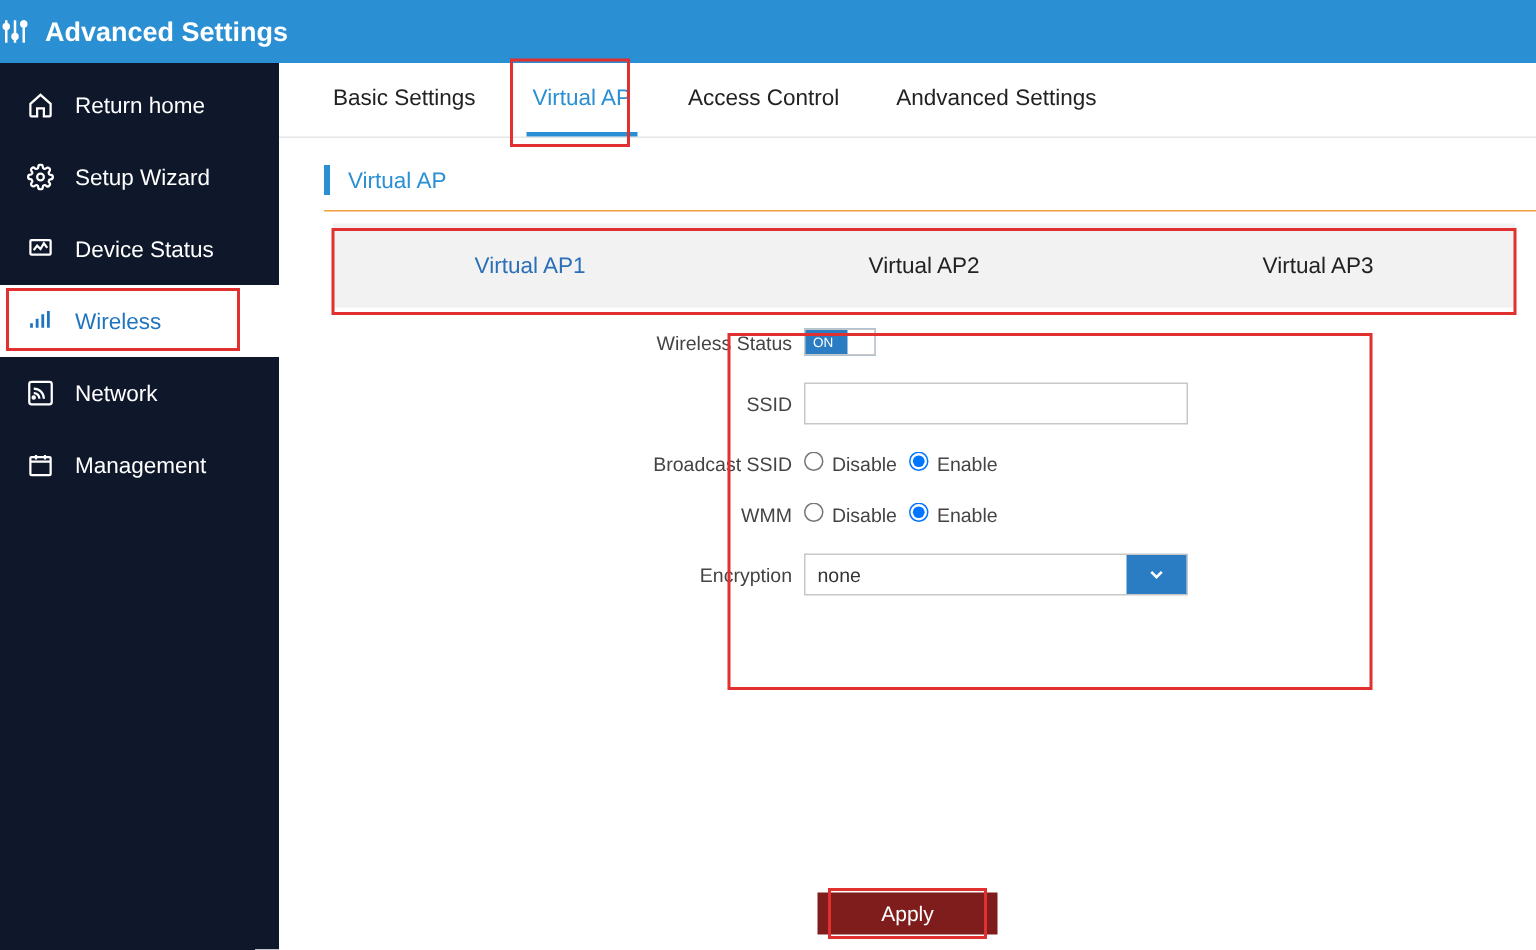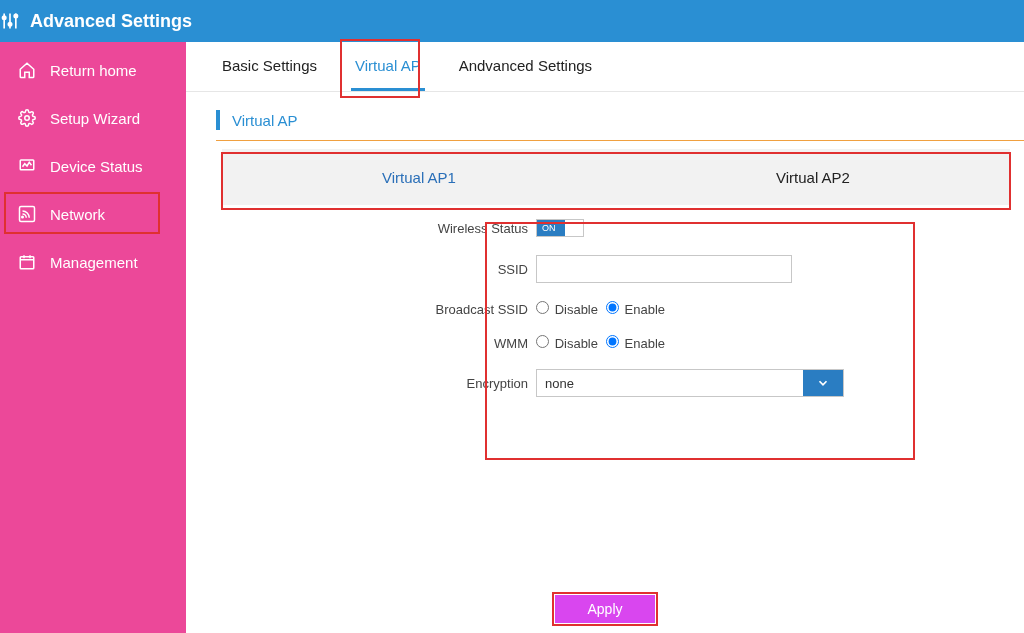--- a/index.html
+++ b/index.html
@@ -33,21 +33,21 @@
     display: inline-flex;
   }
   
   .body {
     display: flex;
     flex: 1;
     min-height: 0;
   }
   .sidebar {
     width: 186px;
-    background: #ec4899;
+    background: #0f172a;
     color: #fff;
     display: flex;
     flex-direction: column;
     padding-top: 4px;
   }
   .sidebar-item {
     display: flex;
     align-items: center;
     height: 48px;
     padding-left: 16px;
@@ -197,21 +197,21 @@
     display: flex;
     gap: 8px;
     font-size: 13px;
     color: #444;
   }
   input[type=radio] {
     margin: 0 2px 0 0;
   }
   
   .dropdown {
-    width: 308px;
+    width: 256px;
     height: 28px;
     border: 1px solid #c7c7c7;
     display: flex;
     align-items: center;
     cursor: pointer;
     font-size: 13px;
     background: #fff;
   }
   .dropdown .dd-label {
     flex: 1;
@@ -230,23 +230,23 @@
   
   .apply-row {
     position: absolute;
     left: 0;
     right: 0;
     bottom: 10px;
     display: flex;
     justify-content: center;
   }
   .apply-btn {
-    width: 100px;
+    width: 120px;
     height: 28px;
-    background: #d946ef;
+    background: #7f1d1d;
     color: #fff;
     border: none;
     font-size: 14px;
     cursor: pointer;
   }
   svg { display: block; }
 </style>
 </head>
 <body>
 
@@ -292,20 +292,31 @@
       <div class="sidebar-item">
         <span class="icon">
           <svg width="18" height="18" viewBox="0 0 24 24" fill="none" stroke="#fff" stroke-width="2">
               <rect x="3" y="4" width="18" height="13" rx="1"></rect>
               <polyline points="6 13 9 9 12 12 15 7 18 11"></polyline>
             </svg>
         </span>
         <span>Device Status</span>
       </div>
 
+      <div class="sidebar-item active" id="sidebar-wireless">
+        <span class="icon">
+          <svg width="18" height="18" viewBox="0 0 24 24" fill="none" stroke="#1f74bf" stroke-width="2.5">
+              <line x1="4" y1="18" x2="4" y2="14"></line>
+              <line x1="9" y1="18" x2="9" y2="10"></line>
+              <line x1="14" y1="18" x2="14" y2="6"></line>
+              <line x1="19" y1="18" x2="19" y2="3"></line>
+            </svg>
+        </span>
+        <span>Wireless</span>
+      </div>
 
       <div class="sidebar-item">
         <span class="icon">
           <svg width="18" height="18" viewBox="0 0 24 24" fill="none" stroke="#fff" stroke-width="2">
               <rect x="2" y="2" width="20" height="20" rx="2"></rect>
               <path d="M6 17a1 1 0 1 0 0-2 1 1 0 0 0 0 2z" fill="#fff"></path>
               <path d="M6 12a5 5 0 0 1 5 5"></path>
               <path d="M6 8a9 9 0 0 1 9 9"></path>
             </svg>
         </span>
@@ -329,32 +340,36 @@
     <div class="content">
 
       <div class="tabs">
         <div class="tab">
             <span>Basic Settings</span>
           </div>
         <div class="tab active" id="tab-virtual-ap">
             <span>Virtual AP</span>
           </div>
         <div class="tab">
+            <span>Access Control</span>
+          </div>
+        <div class="tab">
             <span>Andvanced Settings</span>
           </div>
       </div>
 
       <div class="section-title">
         <span class="bar"></span>
         <span>Virtual AP</span>
       </div>
 
       <div class="sub-tabs" id="sub-tabs-row">
         <div class="sub-tab active"><span>Virtual AP1</span></div>
         <div class="sub-tab"><span>Virtual AP2</span></div>
+        <div class="sub-tab"><span>Virtual AP3</span></div>
       </div>
 
       <div class="form-area" id="form-area">
 
         <div class="form-row">
           <div class="form-label">Wireless Status</div>
           <div class="form-control">
             <div class="toggle">
               <span>ON</span>
               <span class="knob"></span>

